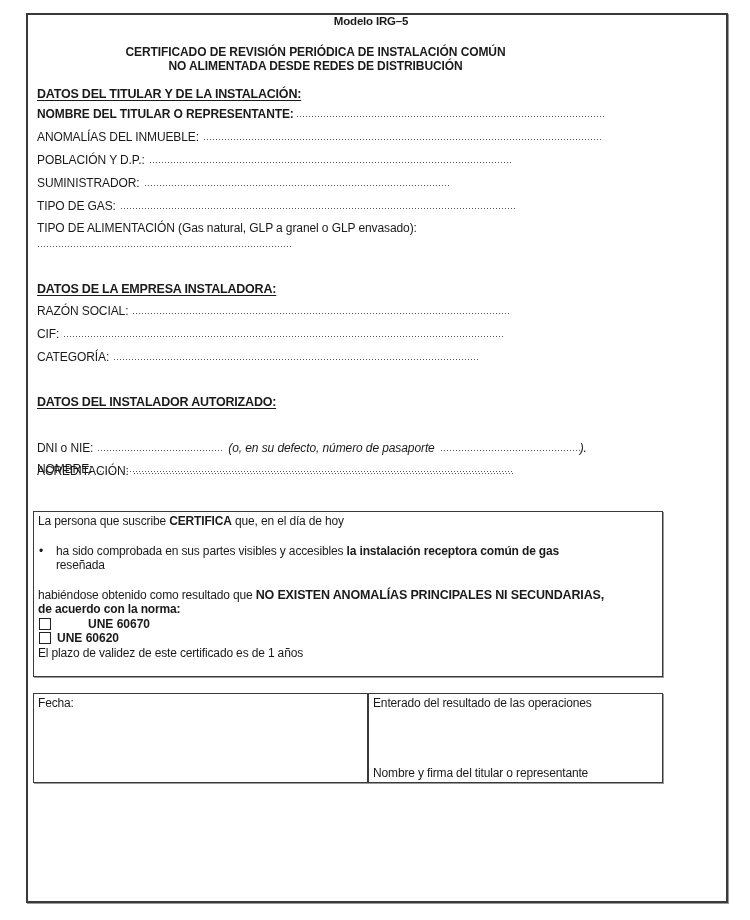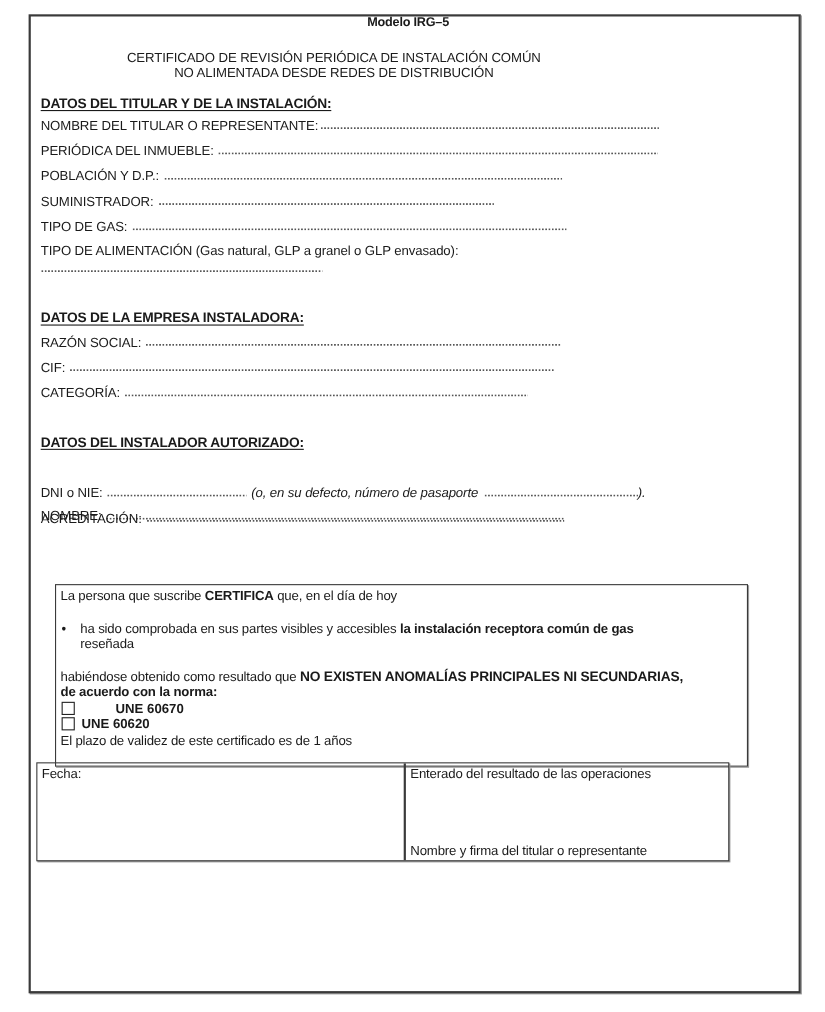--- a/index.html
+++ b/index.html
@@ -6,33 +6,33 @@
   body {
     width: 750px; height: 920px; position: relative; overflow: hidden;
     font-family: "Liberation Sans", sans-serif; color: #1a1a1a;
   }
   .page-border {
     position: absolute; left: 26px; top: 13px; width: 698px; height: 886px;
     border: 2px solid #3a3a3a; box-shadow: 1px 1px 0 #9a9a9a;
   }
   .abs { position: absolute; white-space: nowrap; }
   .model-title { left: 0; width: 742px; top: 15px; text-align: center; font-size: 11.5px; font-weight: bold; letter-spacing: -0.2px; }
-  .cert-title { left: 0; width: 607px; text-align: center; font-size: 12px; font-weight: normal; letter-spacing: -0.1px; }
+  .cert-title { left: 12px; width: 607px; text-align: center; font-size: 12px; font-weight: bold; letter-spacing: -0.1px; }
   .section-heading { left: 37px; font-size: 12.5px; font-weight: bold; text-decoration: underline; text-underline-offset: 2px; letter-spacing: -0.2px; }
   .field { left: 37px; font-size: 12px; display: flex; align-items: baseline; letter-spacing: -0.1px; }
   .field .label { flex: none; }
   .dots {
     flex: none; height: 12px; margin-left: 2px;
     background-image: radial-gradient(circle, #555 0.7px, transparent 0.9px);
     background-size: 3px 3px; background-repeat: repeat-x; background-position: 0 9px;
   }
   .italic { font-style: italic; }
   .cert-box {
-    position: absolute; left: 50px; top: 511px; width: 628px; height: 164px;
-    border: 1.5px solid #3a3a3a; box-shadow: 1px 1px 0 #9a9a9a; margin-top: 20px;
+    position: absolute; left: 33px; top: 511px; width: 628px; height: 164px;
+    border: 1.5px solid #3a3a3a; box-shadow: 1px 1px 0 #9a9a9a;
   }
   .cert-text { position: absolute; font-size: 12px; white-space: nowrap; letter-spacing: -0.15px; }
   .bold { font-weight: bold; }
   .bullet { position: absolute; font-size: 12px; }
   .checkbox-row { position: absolute; left: 5px; font-size: 12px; font-weight: bold; display: flex; align-items: center; }
   .checkbox { width: 10px; height: 10px; border: 1.3px solid #222; margin-right: 6px; background: #fff; }
   .sign-table {
     position: absolute; left: 33px; top: 693px; width: 628px; height: 88px;
     border: 1.5px solid #3a3a3a; box-shadow: 1px 1px 0 #9a9a9a;
   }
@@ -43,26 +43,26 @@
 <body>
 
 <div class="page-border"></div>
 
 <div class="abs model-title">Modelo IRG–5</div>
 <div class="abs cert-title" style="top:45px;">CERTIFICADO DE REVISIÓN PERIÓDICA DE INSTALACIÓN COMÚN</div>
 <div class="abs cert-title" style="top:59px;">NO ALIMENTADA DESDE REDES DE DISTRIBUCIÓN</div>
 
 <div class="abs section-heading" style="top:87px;">DATOS DEL TITULAR Y DE LA INSTALACIÓN:</div>
 
-<div class="abs field" style="top:106px;">
+<div class="abs field" style="top:106px;font-weight:bold;">
   <span class="label">NOMBRE DEL TITULAR O REPRESENTANTE:</span>
   <span class="dots" style="width:308px;"></span>
 </div>
 <div class="abs field" style="top:129px;">
-  <span class="label">PERIÓDICA DEL INMUEBLE:</span>
+  <span class="label">ANOMALÍAS DEL INMUEBLE:</span>
   <span class="dots" style="width:400px; margin-left:4px;"></span>
 </div>
 <div class="abs field" style="top:152px;">
   <span class="label">POBLACIÓN Y D.P.:</span>
   <span class="dots" style="width:362px; margin-left:4px;"></span>
 </div>
 <div class="abs field" style="top:175px;">
   <span class="label">SUMINISTRADOR:</span>
   <span class="dots" style="width:305px; margin-left:4px;"></span>
 </div>

